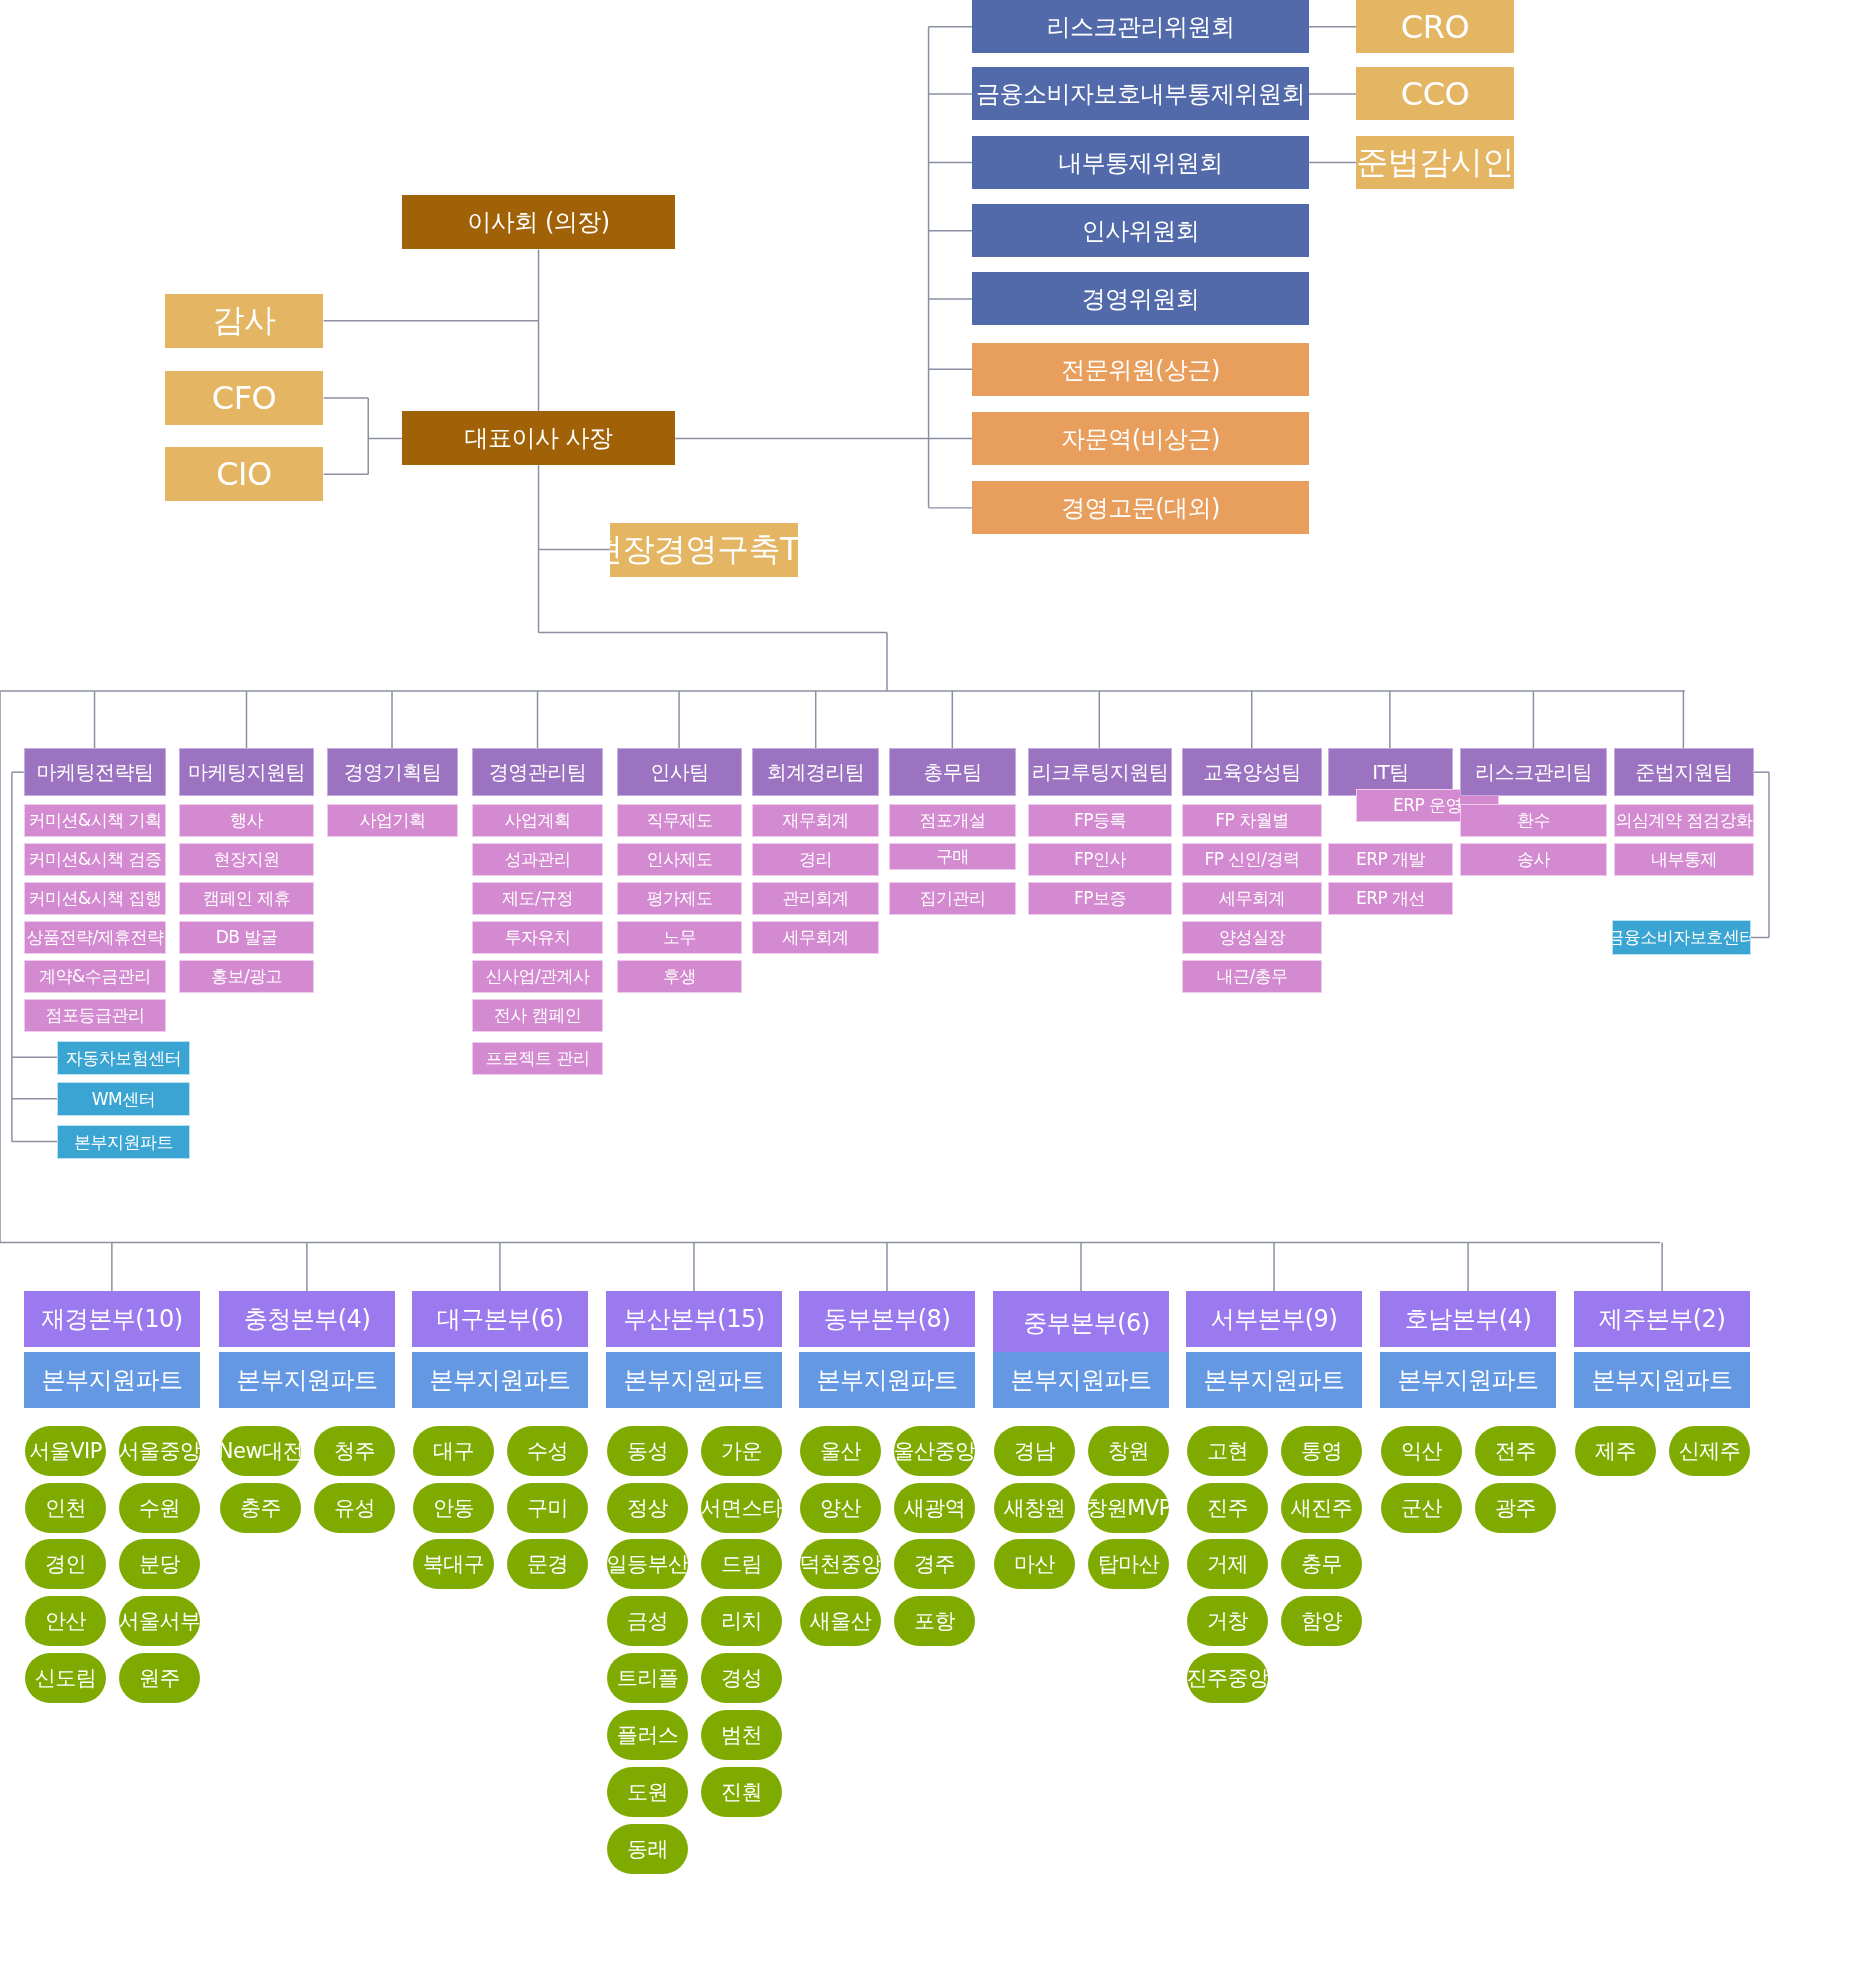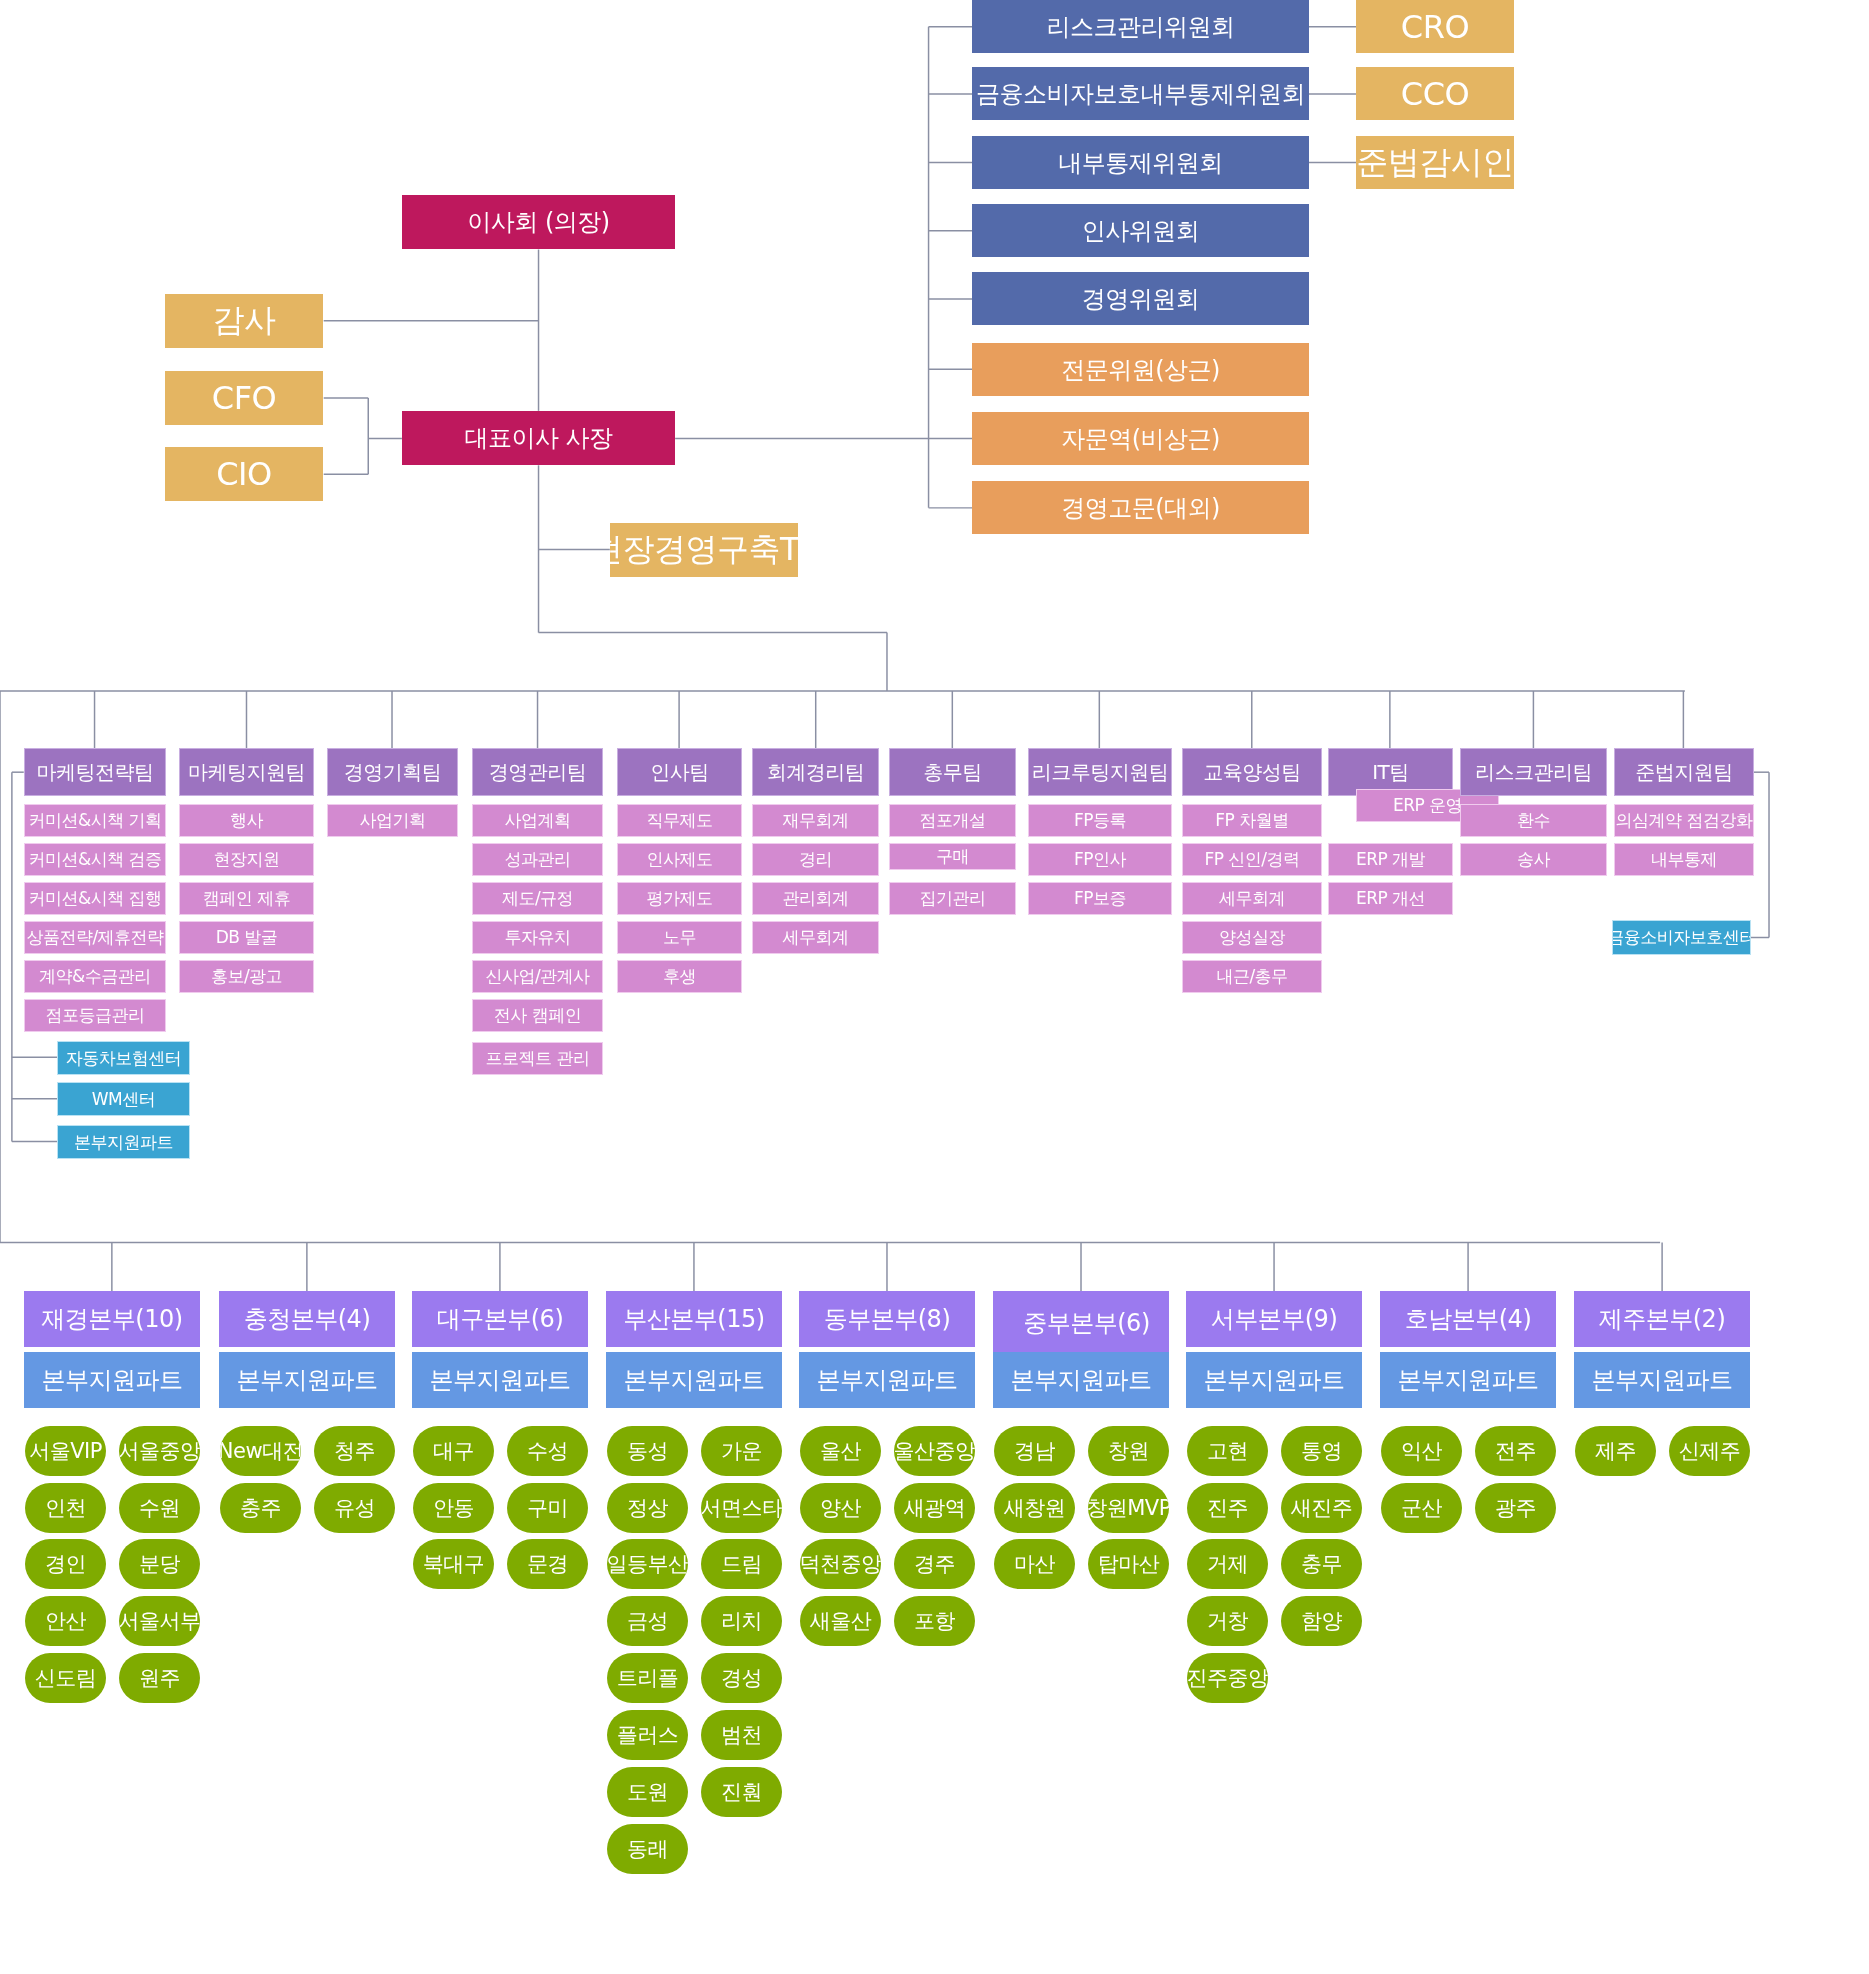--- a/index.html
+++ b/index.html
@@ -4,21 +4,21 @@
 <style>
   html, body { margin:0; padding:0; background:#ffffff; }
   body { width:1869px; height:1974px; position:relative; overflow:hidden;
          font-family:"DejaVu Sans","Liberation Sans",sans-serif; }
   #chart { position:absolute; left:0; top:0; width:1869px; height:1974px; }
   .box { position:absolute; box-sizing:border-box; display:flex; align-items:center;
          justify-content:center; color:#ffffff; white-space:nowrap; overflow:hidden;
          letter-spacing:-0.5px; }
   .lines { position:absolute; left:0; top:0; width:1869px; height:1974px; pointer-events:none; }
   .lines line { stroke:#8a8fa3; stroke-width:1.5; }
-  .c-board { background:#be185d; font-size:24px; }
+  .c-board { background:#a16207; font-size:24px; }
   .c-comm  { background:#536aaa; font-size:24px; }
   .c-adv   { background:#e89e5c; font-size:24px; }
   .c-gold  { background:#e4b562; font-size:32px; }
   .c-team  { background:#9c73c0; font-size:20px; border:1px solid #c8aee0; }
   .c-sub   { background:#d38ad0; font-size:17px; border:1px solid #f0cbee; }
   .c-ctr   { background:#3aa4d2; font-size:17px; border:1px solid #b9e2f3; }
   .c-hq    { background:#9b7aef; font-size:24px; }
   .c-part  { background:#6498e3; font-size:24px; }
   .c-br    { background:#7fab00; font-size:21px; border-radius:28px; }
 </style>

